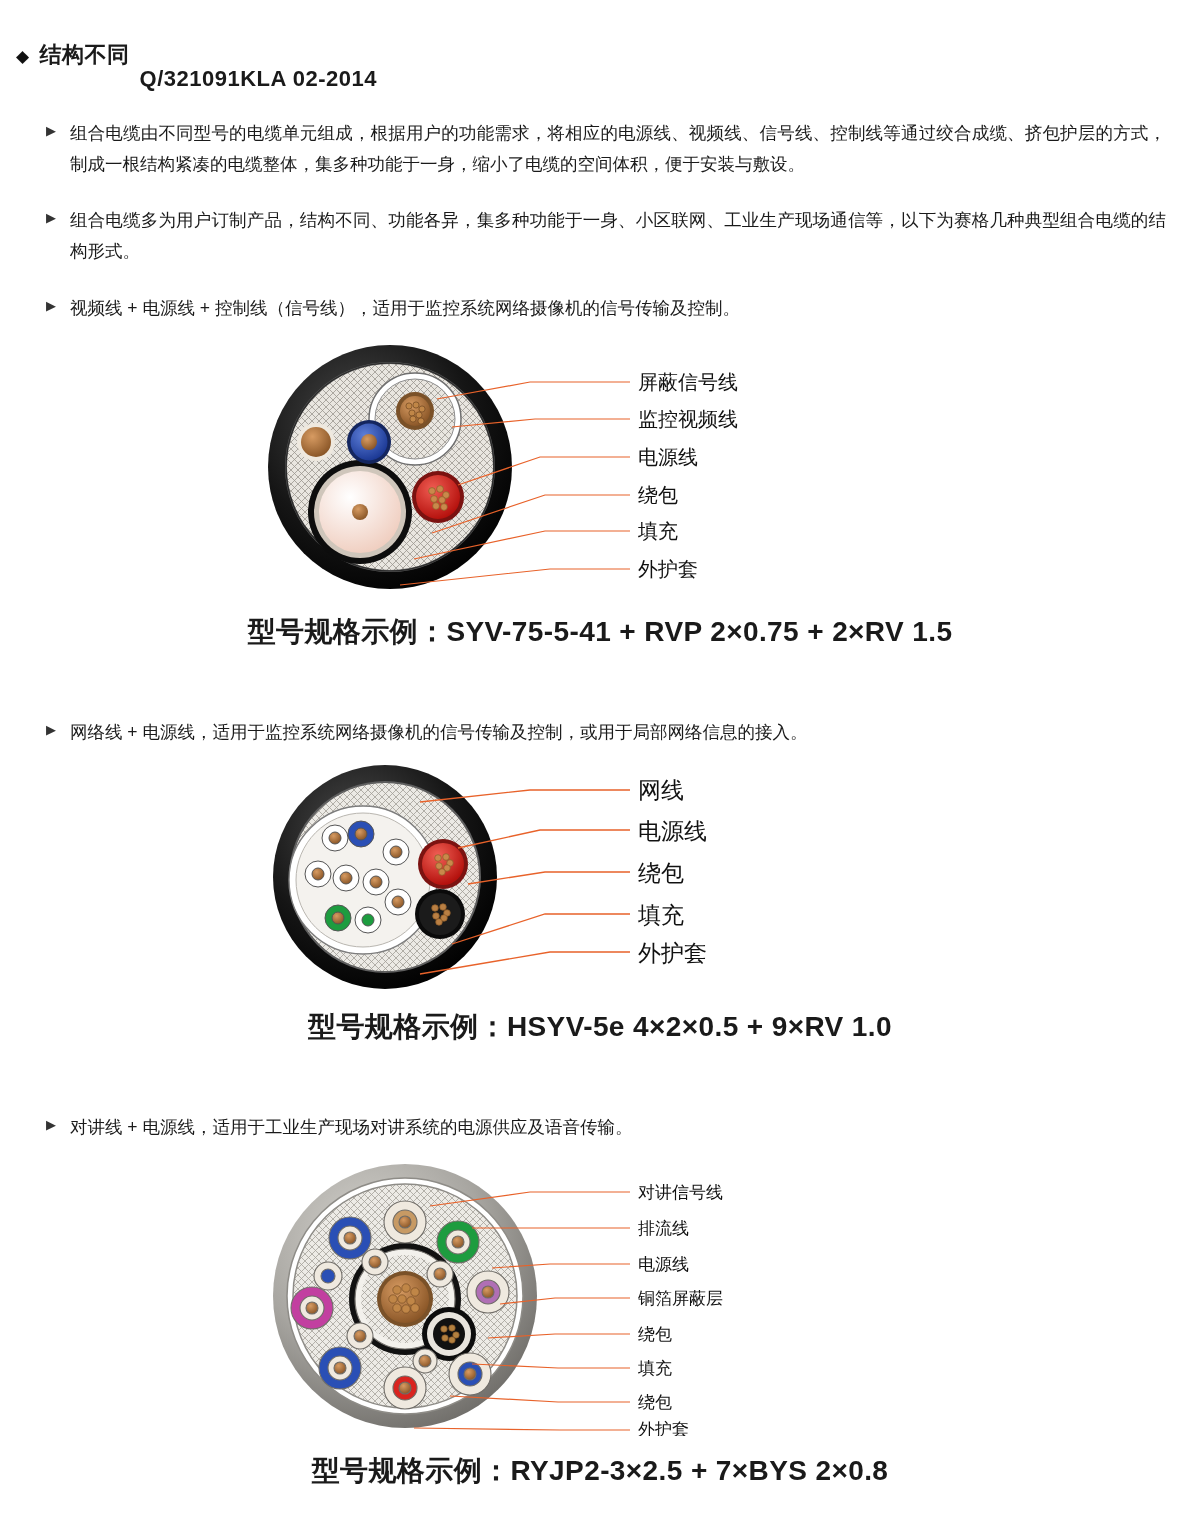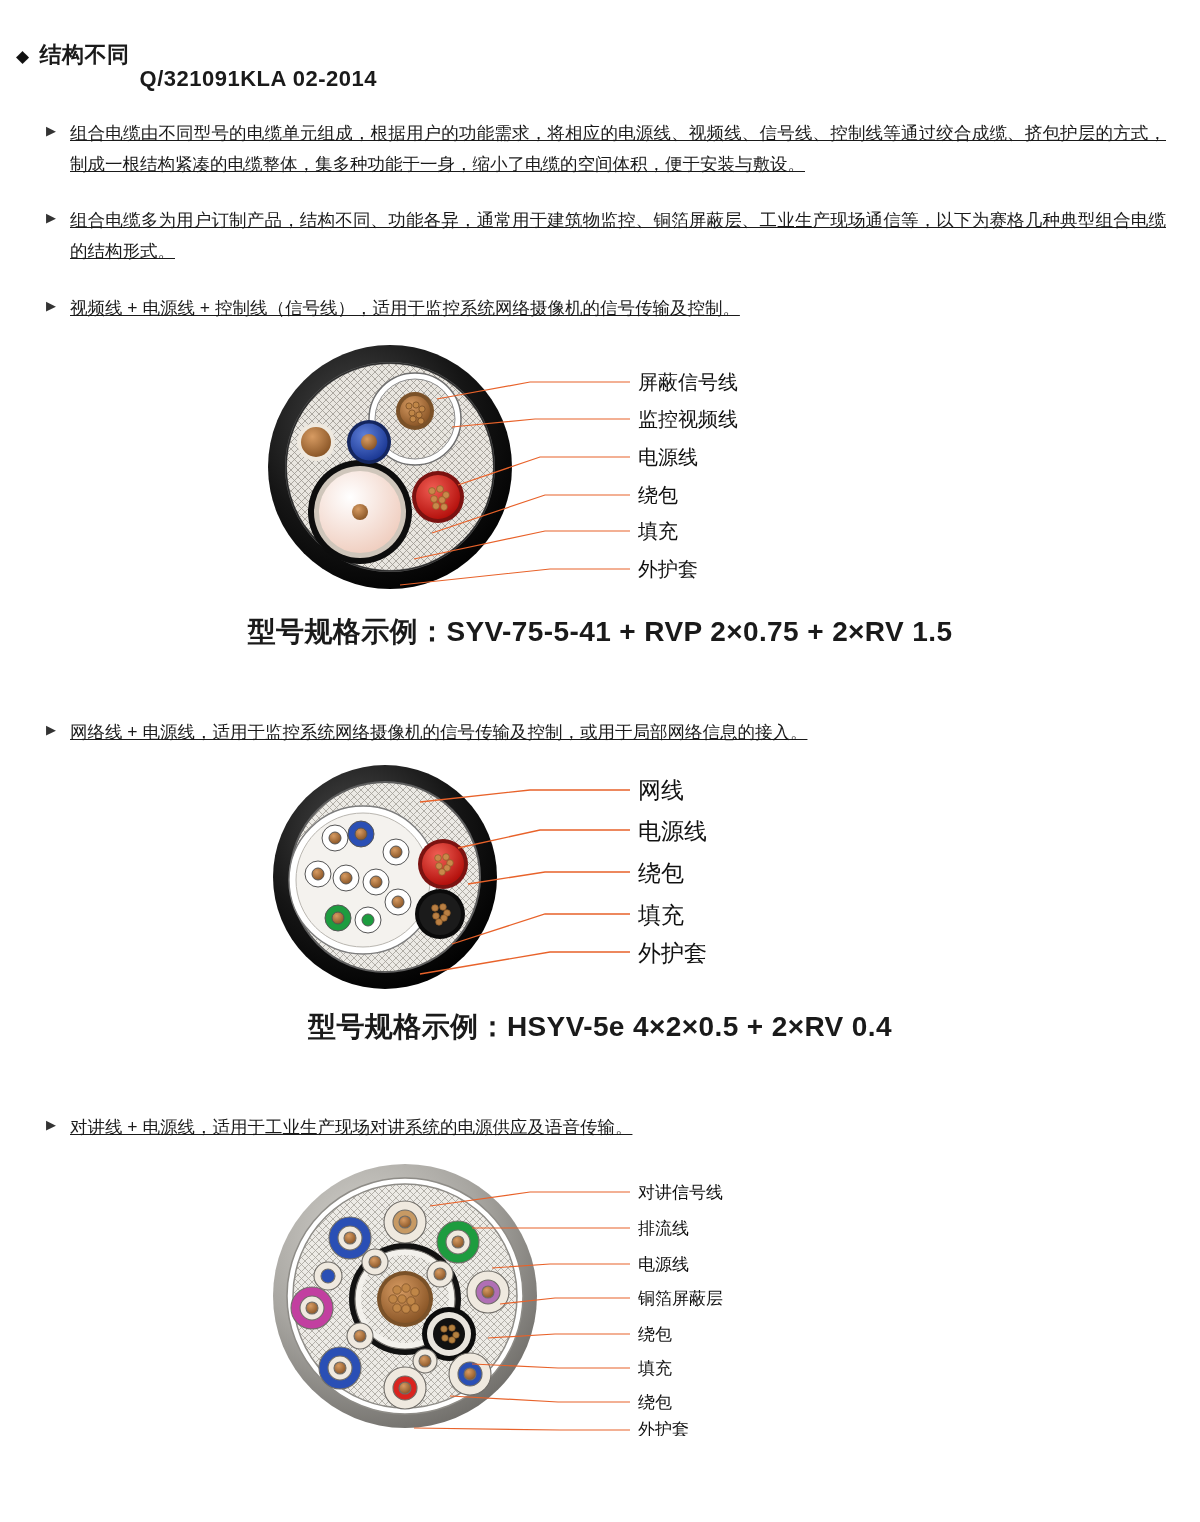--- a/index.html
+++ b/index.html
@@ -51,21 +51,21 @@
     font-size: 17.5px;
     line-height: 1.75;
     text-align: justify;
   }
   .bullet .tri {
     flex: 0 0 auto;
     color: #333;
     font-size: 13px;
     line-height: 1.95;
   }
-  .bullet .txt { flex: 1 1 auto; text-decoration: underline; }
+  .bullet .txt { flex: 1 1 auto; }
 
   
   .figure-block {
     width: 100%;
     display: flex;
     flex-direction: column;
     align-items: center;
     margin-top: 14px;
   }
   .figure-wrap { position: relative; }
@@ -101,21 +101,21 @@
     <span>结构不同</span>
     <span class="code">Q/321091KLA 02-2014</span>
   </div>
 
   <div class="bullet">
     <span class="tri">▶</span>
     <span class="txt">组合电缆由不同型号的电缆单元组成，根据用户的功能需求，将相应的电源线、视频线、信号线、控制线等通过绞合成缆、挤包护层的方式，制成一根结构紧凑的电缆整体，集多种功能于一身，缩小了电缆的空间体积，便于安装与敷设。</span>
   </div>
   <div class="bullet">
     <span class="tri">▶</span>
-    <span class="txt">组合电缆多为用户订制产品，结构不同、功能各异，通常用于建筑物监控、铜箔屏蔽层、工业生产现场通信等，以下为赛格几种典型组合电缆的结构形式。</span>
+    <span class="txt">组合电缆多为用户订制产品，结构不同、功能各异，集多种功能于一身、小区联网、工业生产现场通信等，以下为赛格几种典型组合电缆的结构形式。</span>
   </div>
 
   <div class="bullet">
     <span class="tri">▶</span>
     <span class="txt">视频线 + 电源线 + 控制线（信号线），适用于监控系统网络摄像机的信号传输及控制。</span>
   </div>
 
   <div class="figure-block">
     <div class="figure-wrap">
       <svg width="800" height="260" viewBox="0 0 800 260">
@@ -311,21 +311,21 @@
           <text x="438" y="36">网线</text>
           <text x="438" y="77">电源线</text>
           <text x="438" y="119">绕包</text>
           <text x="438" y="161">填充</text>
           <text x="438" y="199">外护套</text>
         </g>
       </svg>
     </div>
 
     <div class="spec-line">
-      <span class="label">型号规格示例：</span><span class="value">HSYV-5e 4×2×0.5 + 2×RV 0.4</span>
+      <span class="label">型号规格示例：</span><span class="value">HSYV-5e 4×2×0.5 + 9×RV 1.0</span>
     </div>
   </div>
 
   <div class="spacer-md"></div>
 
   <div class="bullet">
     <span class="tri">▶</span>
     <span class="txt">对讲线 + 电源线，适用于工业生产现场对讲系统的电源供应及语音传输。</span>
   </div>
 
@@ -436,16 +436,19 @@
           <text x="438" y="114">电源线</text>
           <text x="438" y="148">铜箔屏蔽层</text>
           <text x="438" y="184">绕包</text>
           <text x="438" y="218">填充</text>
           <text x="438" y="252">绕包</text>
           <text x="438" y="279">外护套</text>
         </g>
       </svg>
     </div>
 
+    <div class="spec-line">
+      <span class="label">型号规格示例：</span><span class="value">RYJP2-3×2.5 + 7×BYS 2×0.8</span>
+    </div>
   </div>
 
   <div class="spacer-sm"></div>
 </div>
 
 </body></html>

